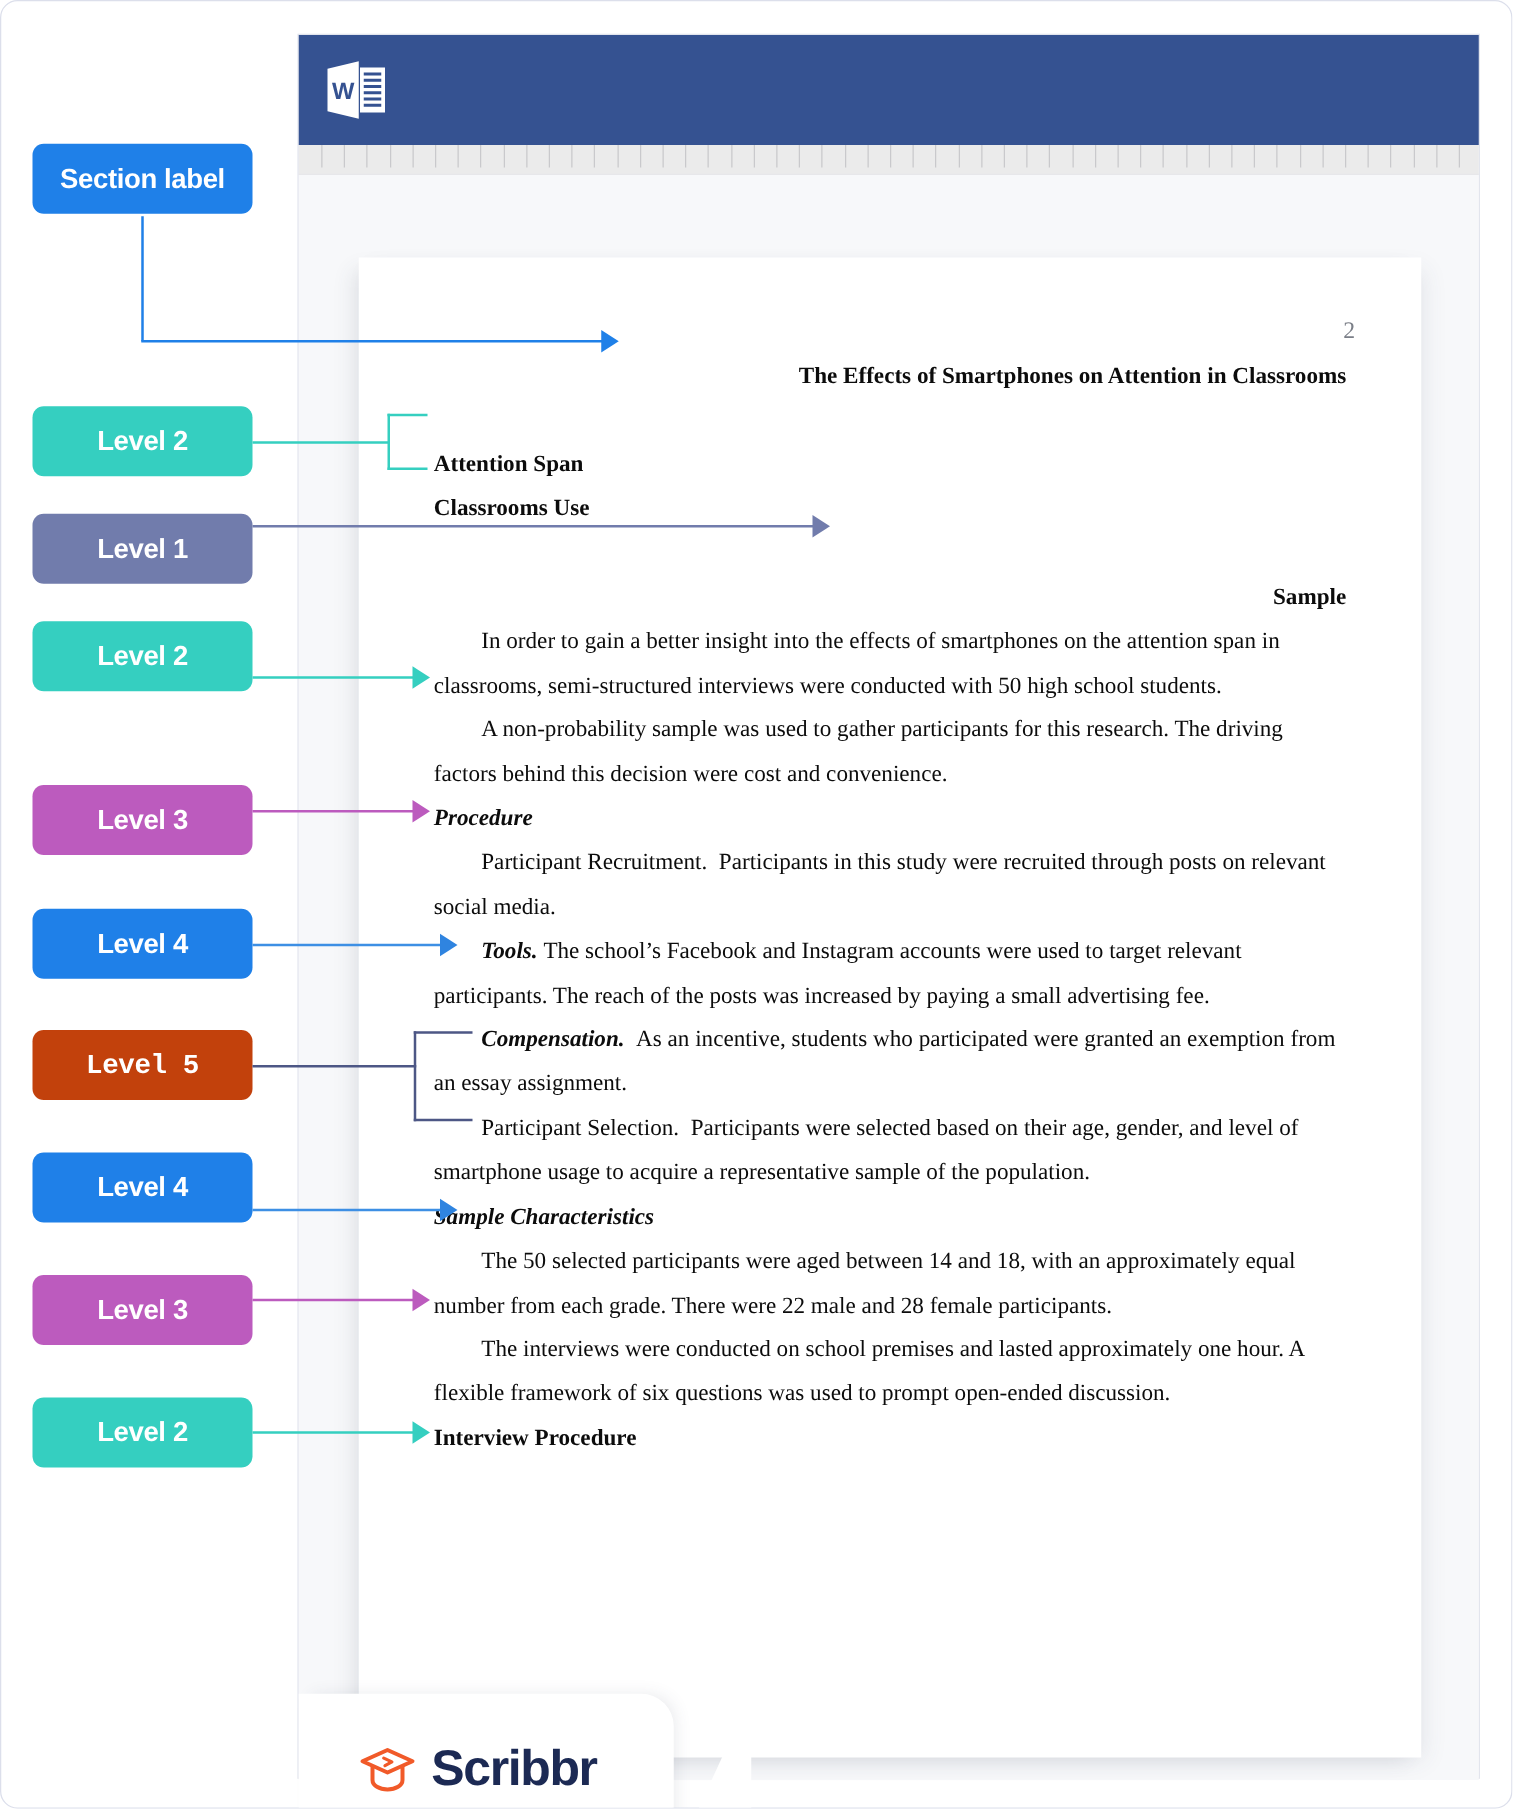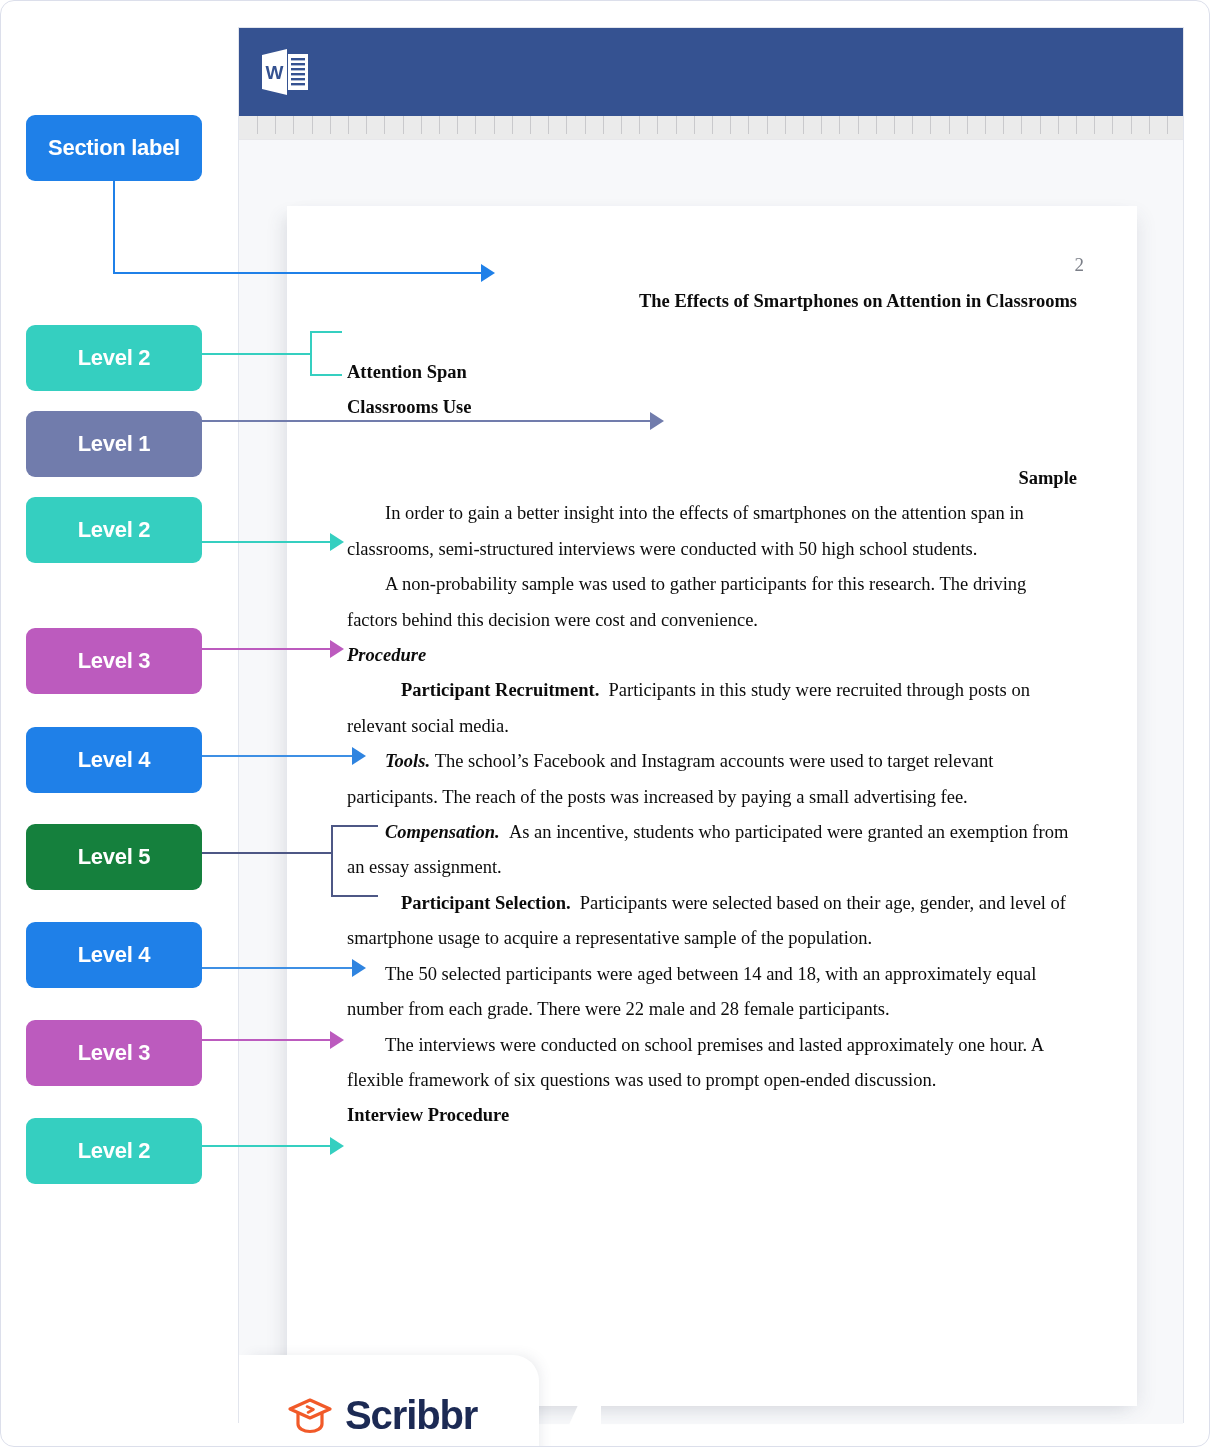--- a/index.html
+++ b/index.html
@@ -88,21 +88,21 @@
     font-size: 18.5px;
     color: #0c0c0c;
   }
   .doc-line { line-height: 35.4px; white-space: nowrap; }
   .doc-line.wrap { white-space: normal; }
   .h-center   { text-align: right; font-weight: bold; }
   .h-left-b   { font-weight: bold; }
   .h-left-bi  { font-weight: bold; font-style: italic; }
   .indent     { text-indent: 38px; }
   .run-in     { text-indent: 38px; }
-  .run-in b   { font-weight: bold; margin-left: 16px; }
+  .run-in b   { font-weight: normal; }
   .run-in i   { font-weight: bold; font-style: italic; }
   .sp-l2 { height: 35.4px; }
 
   
   #logo-card {
     position: absolute;
     left: 0px; top: 1215px;
     width: 300px; height: 135px;
     background: #ffffff;
     border-radius: 0 26px 0 0;
@@ -126,21 +126,21 @@
     color: #1c2a54;
     font-size: 40px;
     font-weight: bold;
     letter-spacing: -1.1px;
   }
 
   
   .badge {
     position: absolute;
     left: 25px;
-    width: 176px; height: 66px;
+    width: 176px; height: 56px;
     border-radius: 9px;
     color: #ffffff;
     font-size: 22px;
     font-weight: bold;
     display: flex; align-items: center; justify-content: center;
     letter-spacing: -0.3px;
   }
   .hline { position: absolute; height: 2px; }
   .vline { position: absolute; width: 2px; }
   .arrow {
@@ -256,20 +256,21 @@
 
 
           <div class="doc-line wrap run-in"><b>Participant Recruitment.</b>&nbsp;&nbsp;<span>Participants in this study were recruited through posts on relevant social media.</span></div>
 
           <div class="doc-line wrap run-in"><i>Tools.</i>&nbsp;<span>The school’s Facebook and Instagram accounts were used to target relevant participants. The reach of the posts was increased by paying a small advertising fee.</span></div>
 
           <div class="doc-line wrap run-in"><i>Compensation.</i>&nbsp;&nbsp;<span>As an incentive, students who participated were granted an exemption from an essay assignment.</span></div>
 
           <div class="doc-line wrap run-in"><b>Participant Selection.</b>&nbsp;&nbsp;<span>Participants were selected based on their age, gender, and level of smartphone usage to acquire a representative sample of the population.</span></div>
 
+          <div class="doc-line h-left-bi">Sample Characteristics</div>
 
           <div class="doc-line wrap indent">The 50 selected participants were aged between 14 and 18, with an approximately equal number from each grade. There were 22 male and 28 female participants.</div>
 
           <div class="doc-line wrap indent">The interviews were conducted on school premises and lasted approximately one hour. A flexible framework of six questions was used to prompt open-ended discussion.</div>
 
           <div class="doc-line h-left-b">Interview Procedure</div>
 
         </div>
       </div>
 
@@ -286,21 +287,21 @@
 
     </div>
   </div>
 
   <div class="badge" style="top:114px; background:#1f80e8;">Section label</div>
   <div class="badge" style="top:324px; background:#35cfc0;">Level 2</div>
   <div class="badge" style="top:410px; background:#717cac;">Level 1</div>
   <div class="badge" style="top:496px; background:#35cfc0;">Level 2</div>
   <div class="badge" style="top:627px; background:#bc5bbe;">Level 3</div>
   <div class="badge" style="top:726px; background:#1f80e8;">Level 4</div>
-  <div class="badge" style="top:823px; background:#15803d;">Level 5</div>
+  <div class="badge" style="top:823px; background:#c2410c;font-family:Liberation Mono, monospace;">Level 5</div>
   <div class="badge" style="top:921px; background:#1f80e8;">Level 4</div>
   <div class="badge" style="top:1019px; background:#bc5bbe;">Level 3</div>
   <div class="badge" style="top:1117px; background:#35cfc0;">Level 2</div>
 
   <div class="vline" style="left:112px; top:172px; height:100px; background:#1f80e8;"></div>
   <div class="hline" style="left:112px; top:271px; width:370px; background:#1f80e8;"></div>
   <div class="arrow" style="left:480px; top:263px; border-left-color:#1f80e8;"></div>
 
   <div class="hline" style="left:201px; top:352px; width:109px; background:#35cfc0;"></div>
   <div class="vline" style="left:309px; top:330px; height:45px; background:#35cfc0;"></div>

